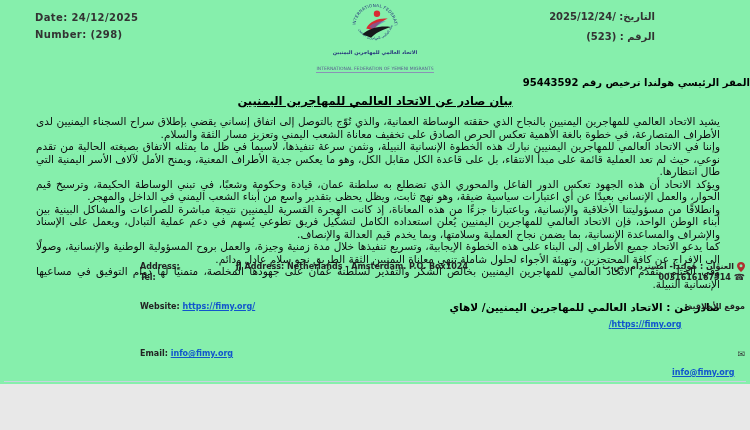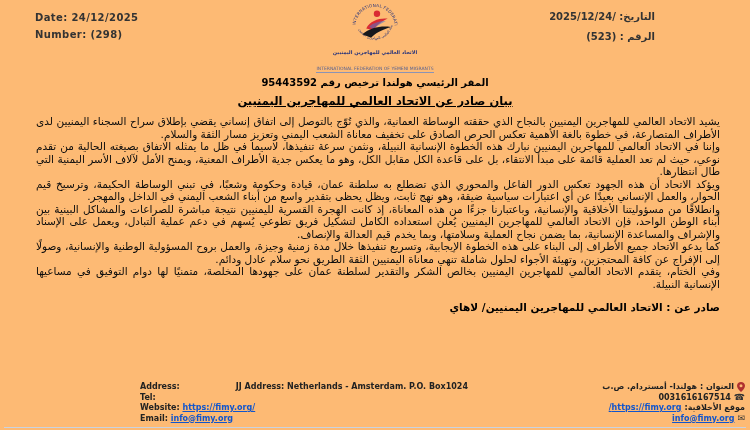--- a/index.html
+++ b/index.html
@@ -1,40 +1,40 @@
 <!DOCTYPE html>
 <html lang="ar"><head>
 <meta charset="utf-8">
 <style>
   html,body{margin:0;padding:0;background:#e8e8e8;}
   .page{
-    position:relative;width:750px;height:430px;background:#fdba74;
+    position:relative;width:750px;height:384px;background:#86efac;
     font-family:"DejaVu Sans",sans-serif;color:#111;overflow:hidden;
     margin:0 auto;box-sizing:border-box;
   }
   
   .meta-en{position:absolute;left:35px;top:9px;font-size:10px;font-weight:bold;color:#333;line-height:17px;letter-spacing:.4px;}
   .meta-ar{position:absolute;right:95px;top:7px;font-size:10px;font-weight:bold;color:#333;line-height:20px;direction:rtl;text-align:right;}
   
   .logo-wrap{width:190px;margin:0 auto;text-align:center;padding-top:1px;}
   .seal-line1{font-size:5px;line-height:6px;font-weight:bold;color:#26337b;margin-top:-2px;}
   .seal-line2{font-size:4.5px;line-height:5px;color:#5a6390;border-bottom:1px solid #8a93b5;display:inline-block;padding-bottom:1px;}
-  .hq-line{text-align:center;direction:rtl;font-weight:bold;font-size:10px;margin-top:3px;color:#000;}
+  .hq-line{text-align:right;direction:rtl;font-weight:bold;font-size:10px;margin-top:3px;color:#000;}
   .doc-title{text-align:center;direction:rtl;font-weight:bold;font-size:11.5px;margin-top:6px;text-decoration:underline;color:#000;}
   
   .body-text{margin:7px 30px 0 36px;direction:rtl;text-align:justify;font-size:10.5px;line-height:12.5px;color:#0d0d0d;}
   .body-text p{margin:0;}
   .issued-by{margin:11px 30px 0 36px;direction:rtl;text-align:right;font-weight:bold;font-size:10.5px;color:#000;}
   
   .doc-footer{position:absolute;left:140px;right:5px;bottom:6px;font-size:8px;font-weight:bold;color:#222;}
   .f-row{display:flex;justify-content:space-between;align-items:center;line-height:9.5px;margin-bottom:1px;white-space:nowrap;}
   .f-left{text-align:left;}
   .wide-label{display:inline-block;min-width:93px;}
   .f-right{direction:rtl;display:flex;align-items:center;gap:3px;}
-  .link{color:#1155cc;text-decoration:underline;cursor:pointer;font-weight:bold;}
+  .link{color:#1155cc;text-decoration:underline;cursor:pointer;font-weight:bold;margin-top:37px;}
   .glyph-icon{font-size:9px;color:#333;line-height:8px;}
   .bottom-rule{position:absolute;left:4px;right:4px;bottom:2px;border-top:1px solid #c9d2e0;}
 </style>
 </head>
 <body>
 
 <div class="page">
 
   <div class="meta-en">
     <div>Date: 24/12/2025</div>

